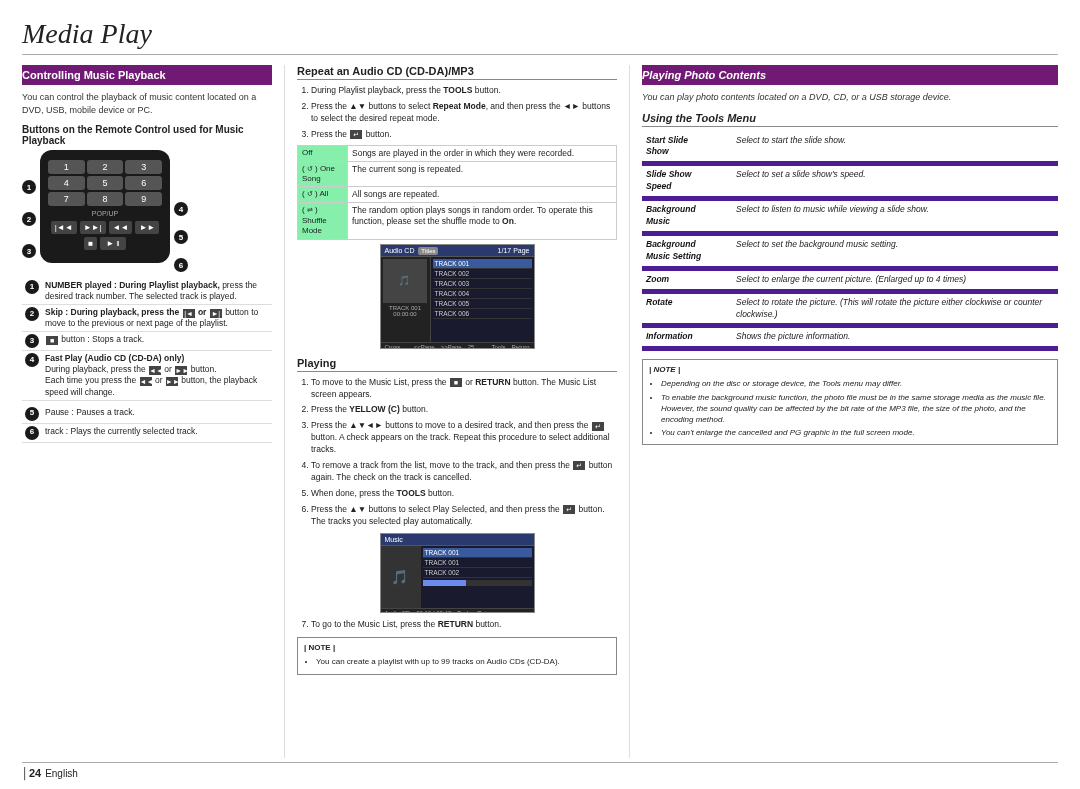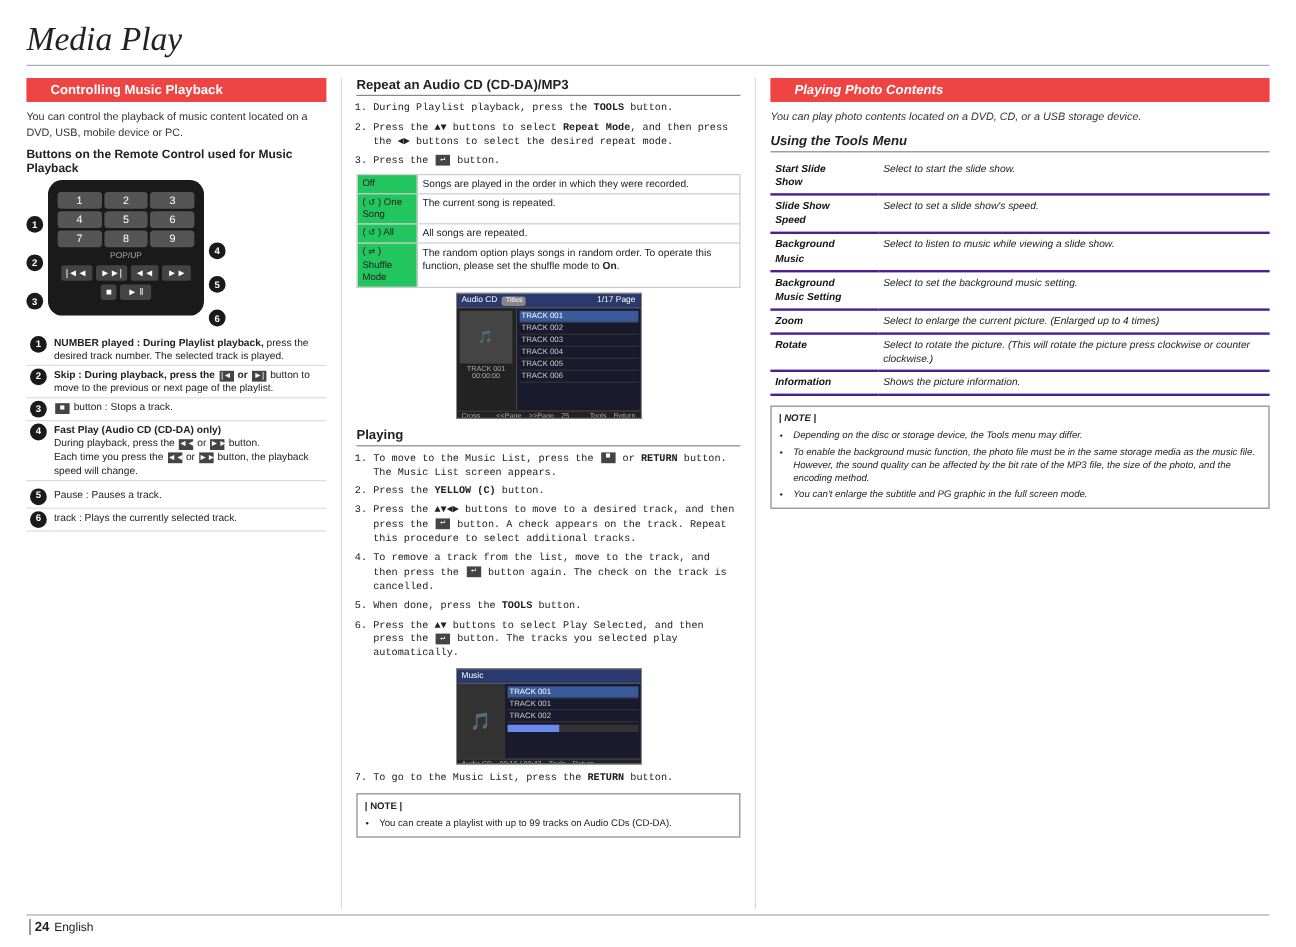--- a/index.html
+++ b/index.html
@@ -53,25 +53,25 @@
     }
 
     
     .col-right {
       flex: 1;
       font-style: italic;
     }
 
     
     .section-header {
-      background: #ef4444;
+      background: #701a75;
       color: #fff;
       font-weight: bold;
       font-size: 11px;
-      padding: 4px 20px;
+      padding: 4px 0;
       margin-bottom: 6px;
     }
 
     .section-header-light {
       font-size: 11px;
       font-weight: bold;
       color: #222;
       border-bottom: 1px solid #888;
       padding-bottom: 2px;
       margin-bottom: 5px;
@@ -222,34 +222,33 @@
 
     .repeat-table td {
       padding: 2px 4px;
       border: 1px solid #ccc;
       vertical-align: top;
       line-height: 1.3;
     }
 
     .repeat-table .cell-icon {
       width: 50px;
-      background: #22c55e;
+      background: #86efac;
       font-size: 8px;
     }
 
     
     .numbered-list {
       padding-left: 14px;
       font-size: 8.5px;
       line-height: 1.4;
     }
 
     .numbered-list li {
       margin-bottom: 4px;
-      font-family: Liberation Mono, monospace;
     }
 
     .bold { font-weight: bold; }
 
     
     .screenshot-box {
       border: 1px solid #888;
       background: #1a1a2e;
       width: 155px;
       height: 105px;
@@ -402,21 +401,21 @@
     }
 
     
     .tools-table {
       width: 100%;
       border-collapse: collapse;
       font-size: 8.5px;
     }
 
     .tools-table tr {
-      border-bottom: 2px solid #4c1d95;
+      border-bottom: 5px solid #4c1d95;
     }
 
     .tools-table td {
       padding: 3px 4px;
       vertical-align: top;
       line-height: 1.4;
     }
 
     .tools-table .td-key {
       font-weight: bold;
@@ -709,35 +708,35 @@
         <tr>
           <td class="td-key">Background<br>Music Setting</td>
           <td>Select to set the background music setting.</td>
         </tr>
         <tr>
           <td class="td-key">Zoom</td>
           <td>Select to enlarge the current picture. (Enlarged up to 4 times)</td>
         </tr>
         <tr>
           <td class="td-key">Rotate</td>
-          <td>Select to rotate the picture. (This will rotate the picture press clockwise or counter clockwise.)</td>
+          <td>Select to rotate the picture. (This will rotate the picture either clockwise or counter clockwise.)</td>
         </tr>
         <tr>
           <td class="td-key">Information</td>
           <td>Shows the picture information.</td>
         </tr>
       </tbody>
         </table>
 
       <div class="note-box" style="margin-top:8px;">
         <div class="note-title">| NOTE |</div>
         <ul>
           <li>Depending on the disc or storage device, the Tools menu may differ.</li>
           <li>To enable the background music function, the photo file must be in the same storage media as the music file. However, the sound quality can be affected by the bit rate of the MP3 file, the size of the photo, and the encoding method.</li>
-          <li>You can't enlarge the subtitle and PG graphic in the full screen mode.</li>
+          <li>You can't enlarge the cancelled and PG graphic in the full screen mode.</li>
         </ul>
       </div>
     </div>
 
   </div>
 
   <div class="page-footer">
     <span class="page-number">│</span>
     <span class="page-number">24</span>
     <span class="page-lang">English</span>

